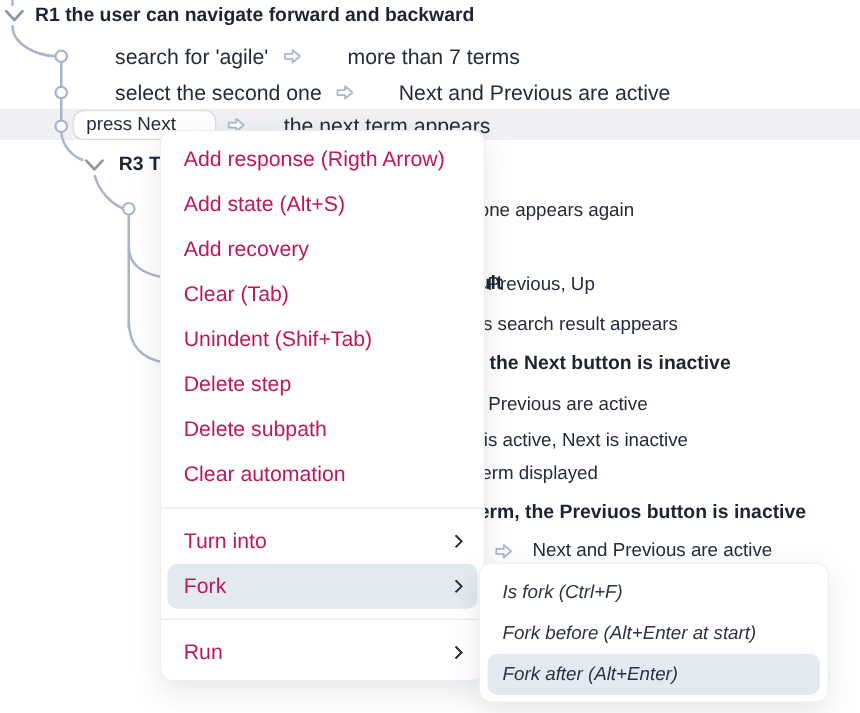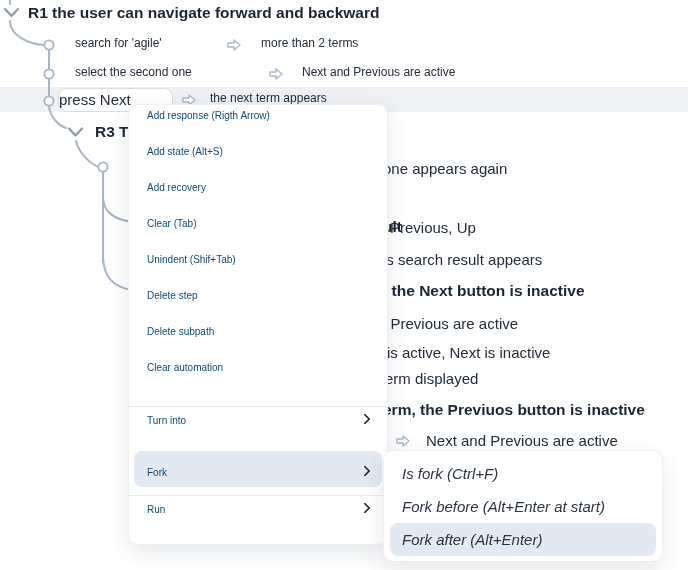--- a/index.html
+++ b/index.html
@@ -8,41 +8,41 @@
     position:relative; width:688px; height:570px; overflow:hidden;
     background:#ffffff;
     font-family:"Liberation Sans", sans-serif;
     color:#222c3a;
   }
   .abs { position:absolute; white-space:nowrap; }
 
   
   .row-band { left:0; top:87px; width:688px; height:25px; background:#eef0f3; z-index:0; }
   #tree-svg { left:0; top:0; z-index:1; pointer-events:none; }
-  .t-text { font-size:12px; color:#222c3a; z-index:2; }
+  .t-text { font-size:17px; color:#222c3a; z-index:2;margin-left:17px; }
   .t-bold { font-weight:700; font-size:15.5px; color:#1b2533; z-index:2; }
   .arrow-ic { z-index:2; display:inline-block; }
   .step-box {
     left:58px; top:88px; width:115px; height:24px; z-index:2;
     background:#ffffff; border:1px solid #d8dde4; border-radius:9px;
-    font-size:15px; line-height:22px; padding-left:0; color:#222c3a;
+    font-size:15px; line-height:22px; padding-left:10px; color:#222c3a;
   }
   .frag { font-size:15px; color:#222c3a; z-index:2; }
   .frag.b { font-weight:700; font-size:15.5px; color:#1b2533; }
 
   
   .menu {
     left:128px; top:104px; width:260px; height:441px; z-index:3;
     background:#ffffff; border:1px solid #edeff3; border-radius:10px;
     box-shadow:0 8px 22px rgba(45,55,75,.12);
     padding-top:5px;
   }
   .mi {
-    height:36px; display:flex; 
-    padding:0 18px; font-size:10px; color:#0c4a6e; cursor:default;
+    height:36px; display:flex; align-items:center;
+    padding:0 18px; font-size:17px; color:#be185d; cursor:default;
   }
   .mi.hl { background:#e3e9f1; border-radius:8px; margin:0 5px; padding:16px 13px; }
   .sep { height:1px; background:#e7eaef; margin:8px 0; }
   .chev-r {
     margin-left:auto; width:8px; height:8px;
     border-top:2px solid #2b3440; border-right:2px solid #2b3440;
     transform:rotate(45deg); border-radius:1px;
   }
 
   
@@ -82,21 +82,21 @@
     <circle cx="103" cy="167" r="4.6"></circle>
   </g>
 </svg>
 
 <div class="abs t-bold" style="left:28px; top:4px;">R1 the user can navigate forward and backward</div>
 
 <div class="abs t-text" style="left:75px; top:36px;">search for 'agile'</div>
 <svg class="abs arrow-ic" style="left:226px; top:38px;" width="16" height="14" viewBox="0 0 16 14">
   <path d="M2 5 h6 V2 l6 5 -6 5 V9 H2 z" fill="#ffffff" stroke="#a9b8cf" stroke-width="1.4" stroke-linejoin="round"></path>
 </svg>
-<div class="abs t-text" style="left:261px; top:36px;">more than 2 terms</div>
+<div class="abs t-text" style="left:261px; top:36px;">more than 7 terms</div>
 
 <div class="abs t-text" style="left:75px; top:65px;">select the second one</div>
 <svg class="abs arrow-ic" style="left:268px; top:67px;" width="16" height="14" viewBox="0 0 16 14">
   <path d="M2 5 h6 V2 l6 5 -6 5 V9 H2 z" fill="#ffffff" stroke="#a9b8cf" stroke-width="1.4" stroke-linejoin="round"></path>
 </svg>
 <div class="abs t-text" style="left:302px; top:65px;">Next and Previous are active</div>
 
 <div class="abs step-box">
   <span>press Next</span>
 </div>

